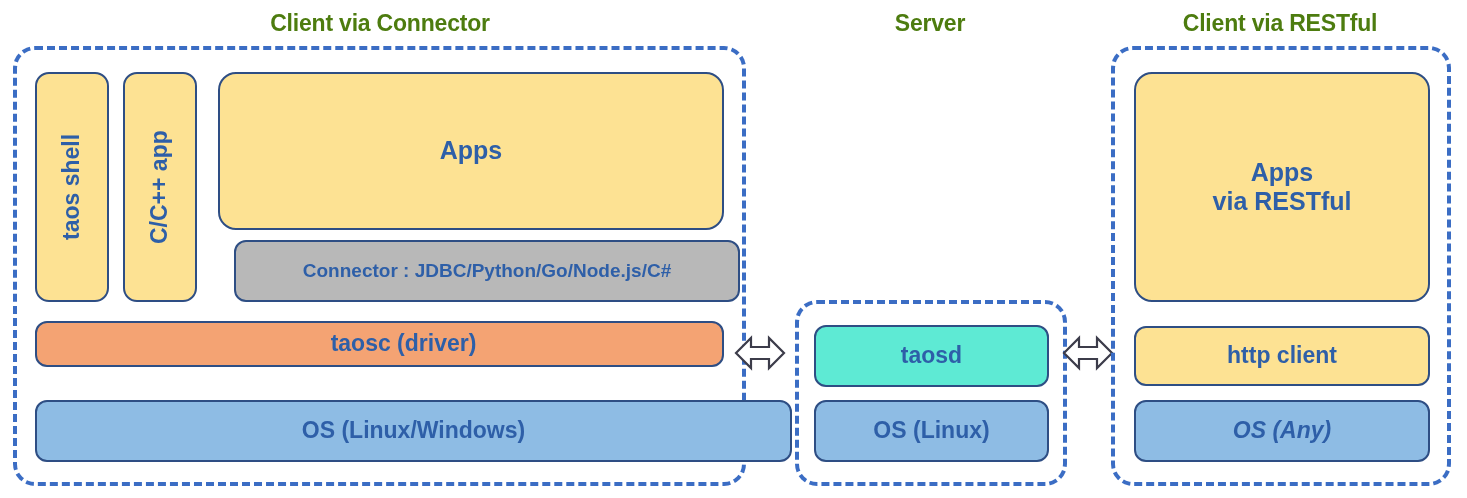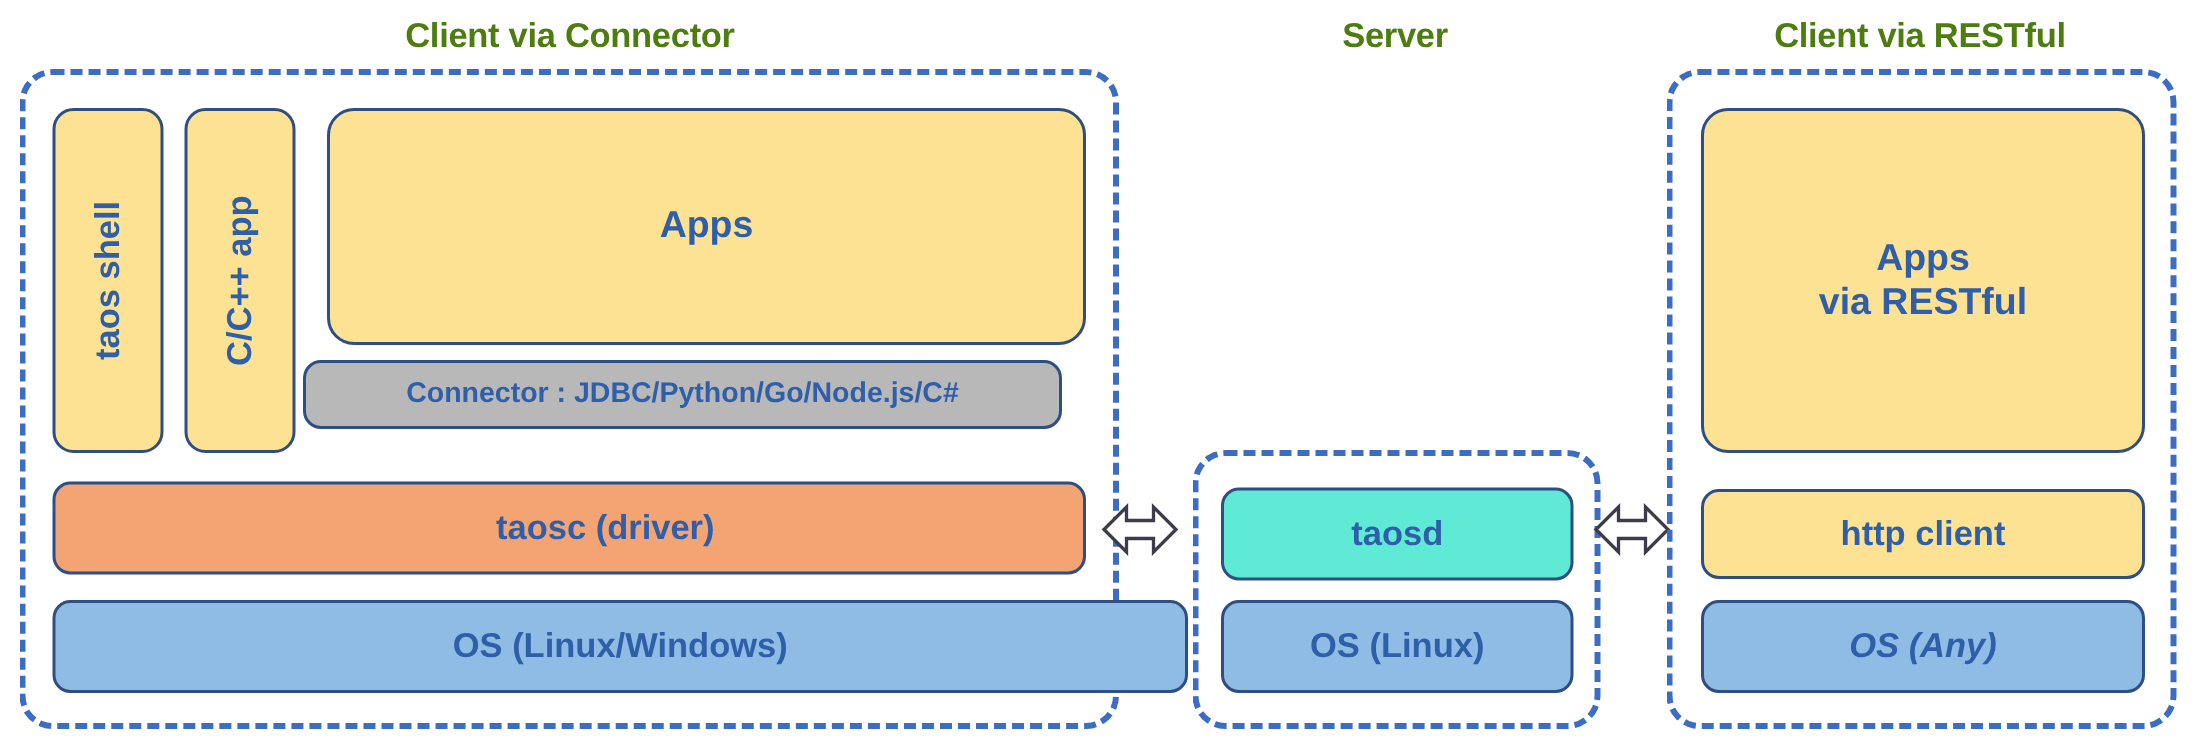--- a/index.html
+++ b/index.html
@@ -83,23 +83,23 @@
   <div class="section-title" style="left:1110px; top:10px; width:340px;">Client via RESTful</div>
 
   <div class="group" style="left:13px; top:46px; width:733px; height:440px;"></div>
 
   <div class="node fill-yellow vertical" style="left:35px; top:72px; width:74px; height:230px; font-size:23px;">taos shell</div>
 
   <div class="node fill-yellow vertical" style="left:123px; top:72px; width:74px; height:230px; font-size:23px;">C/C++ app</div>
 
   <div class="node fill-yellow" style="left:218px; top:72px; width:506px; height:158px; font-size:25px; border-radius:18px;">Apps</div>
 
-  <div class="node fill-gray" style="left:202px; top:240px; width:506px; height:46px; font-size:19px;">Connector : JDBC/Python/Go/Node.js/C#</div>
+  <div class="node fill-gray" style="left:234px; top:240px; width:506px; height:62px; font-size:19px;">Connector : JDBC/Python/Go/Node.js/C#</div>
 
-  <div class="node fill-orange" style="left:35px; top:321px; width:689px; height:62px; font-size:23px;padding-left:48px;">taosc (driver)</div>
+  <div class="node fill-orange" style="left:35px; top:321px; width:689px; height:46px; font-size:23px;padding-left:48px;">taosc (driver)</div>
 
   <div class="node fill-blue" style="left:35px; top:400px; width:757px; height:62px; font-size:23px;">OS (Linux/Windows)</div>
 
   <div class="arrow" style="left:734px; top:330px;">
     <svg width="52" height="46" viewBox="0 0 52 46">
       <path d="M2 23 L17 8 L17 17 L35 17 L35 8 L50 23 L35 38 L35 29 L17 29 L17 38 Z" fill="#ffffff" stroke="#3C3C4A" stroke-width="2.2" stroke-linejoin="miter"></path>
     </svg>
   </div>
 
   <div class="group" style="left:795px; top:300px; width:272px; height:186px;"></div>

